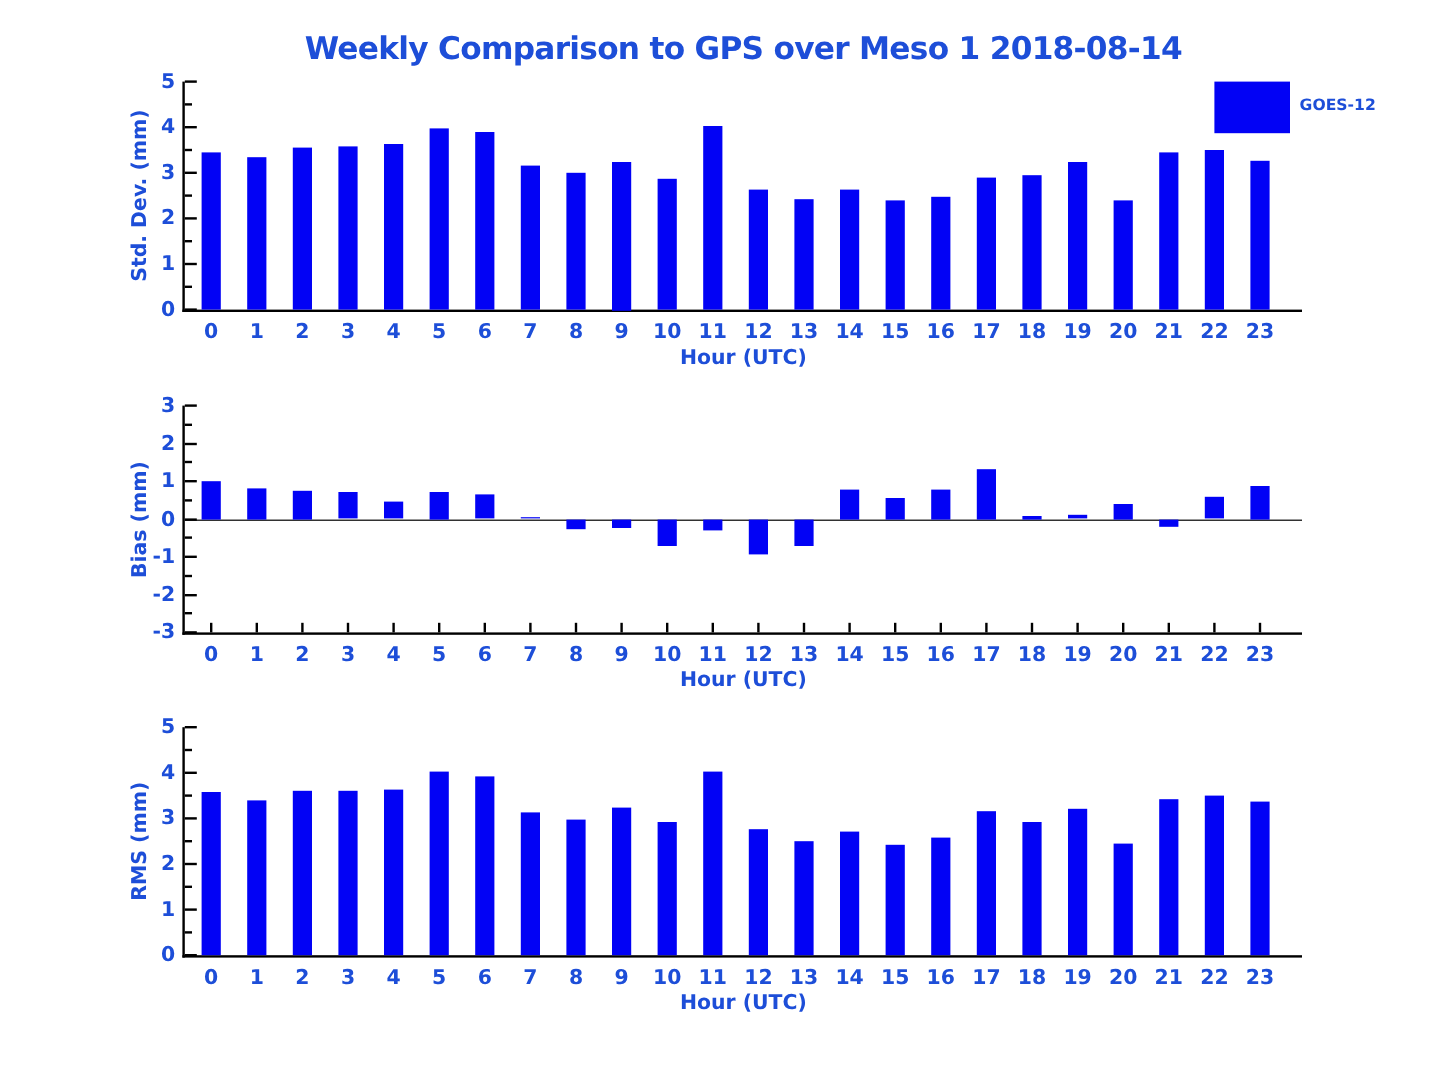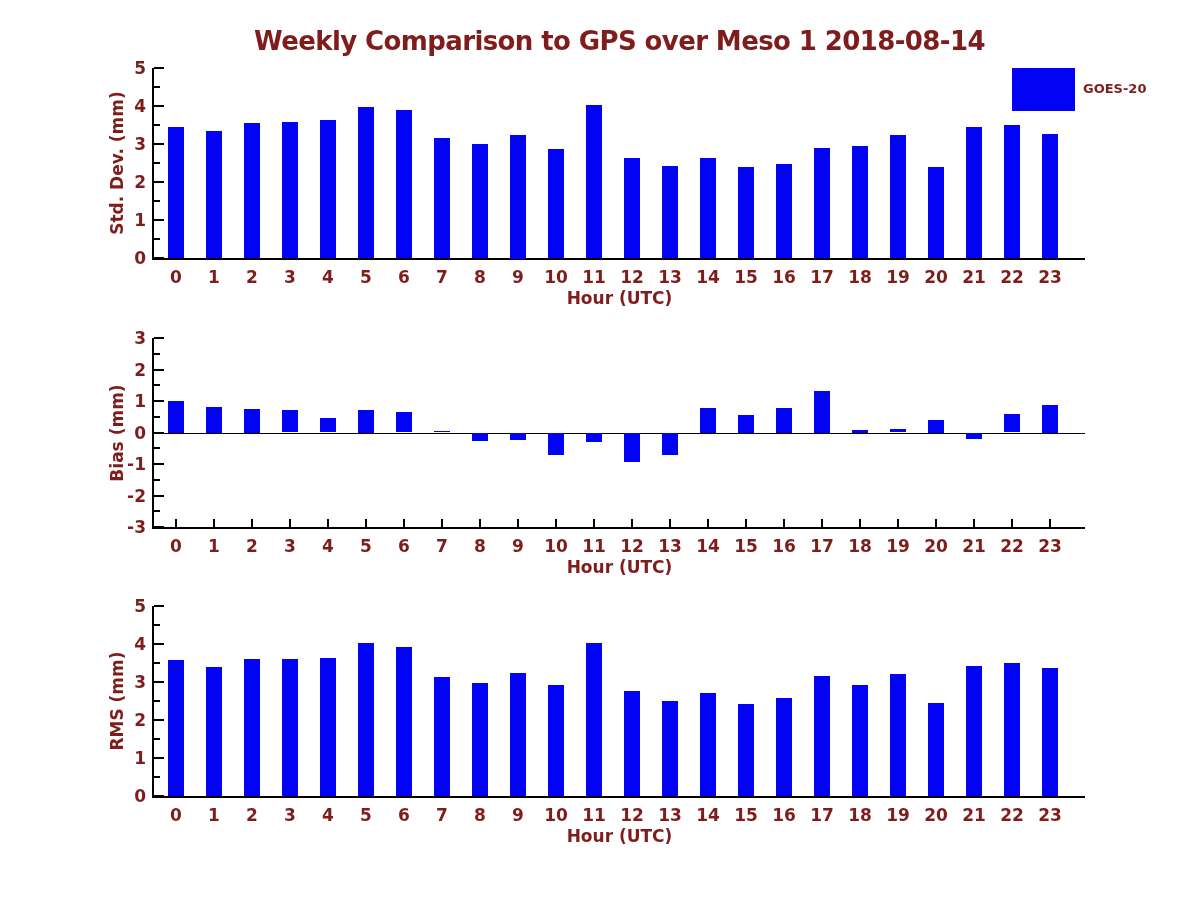--- a/index.html
+++ b/index.html
@@ -3,21 +3,21 @@
 <meta charset="utf-8">
 <style>
   html, body { margin: 0; padding: 0; background: #ffffff; }
   #canvas {
     position: relative;
     width: 1200px;
     height: 900px;
     background: #ffffff;
     font-family: "DejaVu Sans", "Liberation Sans", sans-serif;
     font-weight: bold;
-    color: #7f1d1d;
+    color: #1d4ed8;
     overflow: hidden;
   }
   .chart-title {
     position: absolute;
     left: 154px; top: 26px; width: 931px;
     text-align: center;
     font-size: 26px;
     letter-spacing: -0.6px;
     white-space: nowrap;
   }
@@ -71,21 +71,21 @@
 </style>
 </head>
 <body>
 
 <div id="canvas">
 
   <div class="chart-title">Weekly Comparison to GPS over Meso 1 2018-08-14</div>
 
   <div class="legend">
     <div class="legend-swatch" style="background: rgb(2, 2, 245);"></div>
-    <div class="legend-label">GOES-20</div>
+    <div class="legend-label">GOES-12</div>
   </div>
 
   <div>
       <div class="spine" style="left: 152px; top: 68px; width: 2px; height: 192px;"></div>
       <div class="spine" style="left: 152px; top: 258px; width: 933px; height: 2px;"></div>
       <div class="tickmark" style="left: 154px; top: 257px; width: 10px; height: 2px;"></div>
       <div class="ytick-label" style="left: 92px; top: 247px; width: 54px; height: 22px;">0</div>
       <div class="tickmark" style="left: 154px; top: 219px; width: 10px; height: 2px;"></div>
       <div class="ytick-label" style="left: 92px; top: 209px; width: 54px; height: 22px;">1</div>
       <div class="tickmark" style="left: 154px; top: 181px; width: 10px; height: 2px;"></div>

